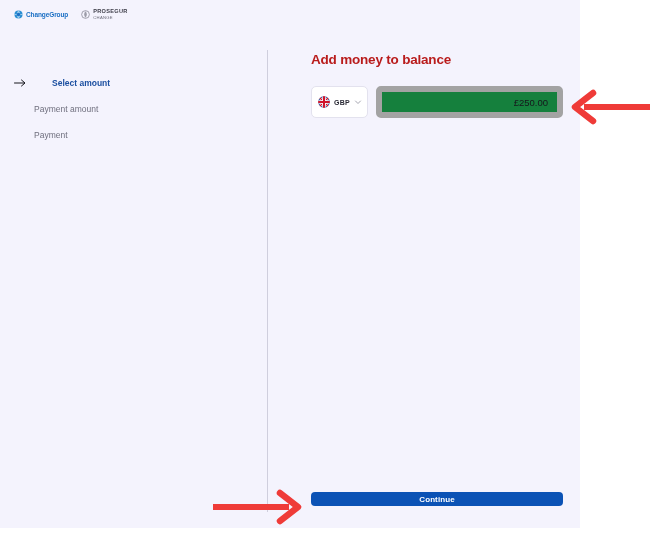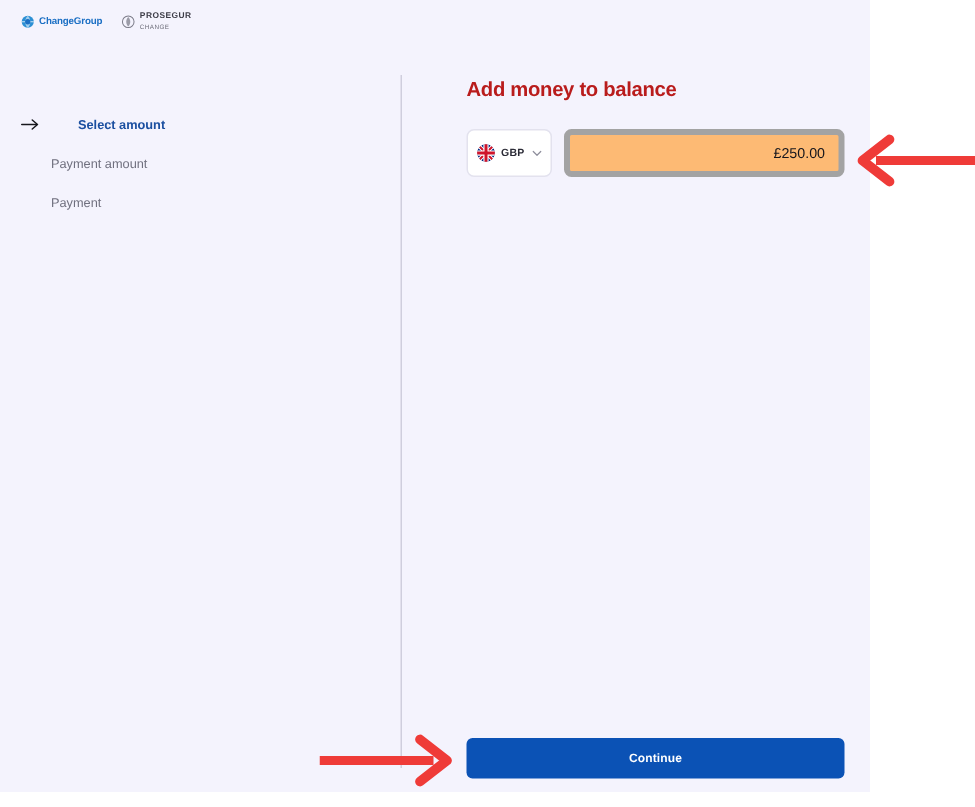--- a/index.html
+++ b/index.html
@@ -165,39 +165,39 @@
   .chevron {
     margin-left: auto;
     width: 8px;
     height: 8px;
     flex: 0 0 auto;
   }
   .chevron svg { display: block; }
   #amount-input {
     flex: 1 1 auto;
     height: 32px;
-    background: #fdba74;
-    border: 4px solid #a3a3a3;
+    background: #15803d;
+    border: 6px solid #a3a3a3;
     border-radius: 5px;
     box-sizing: border-box;
     display: flex;
     align-items: center;
     justify-content: flex-end;
     padding: 0 9px;
     font-size: 9.5px;
     color: #16161c;
     cursor: text;
   }
   
   #continue-button {
     position: absolute;
     left: 311px;
     top: 492px;
     width: 252px;
-    height: 27px;
+    height: 14px;
     background: #0b52b5;
     border: none;
     border-radius: 4px;
     color: #ffffff;
     font-size: 8px;
     font-weight: bold;
     font-family: "Liberation Sans", sans-serif;
     cursor: pointer;
     letter-spacing: 0.1px;
   }

